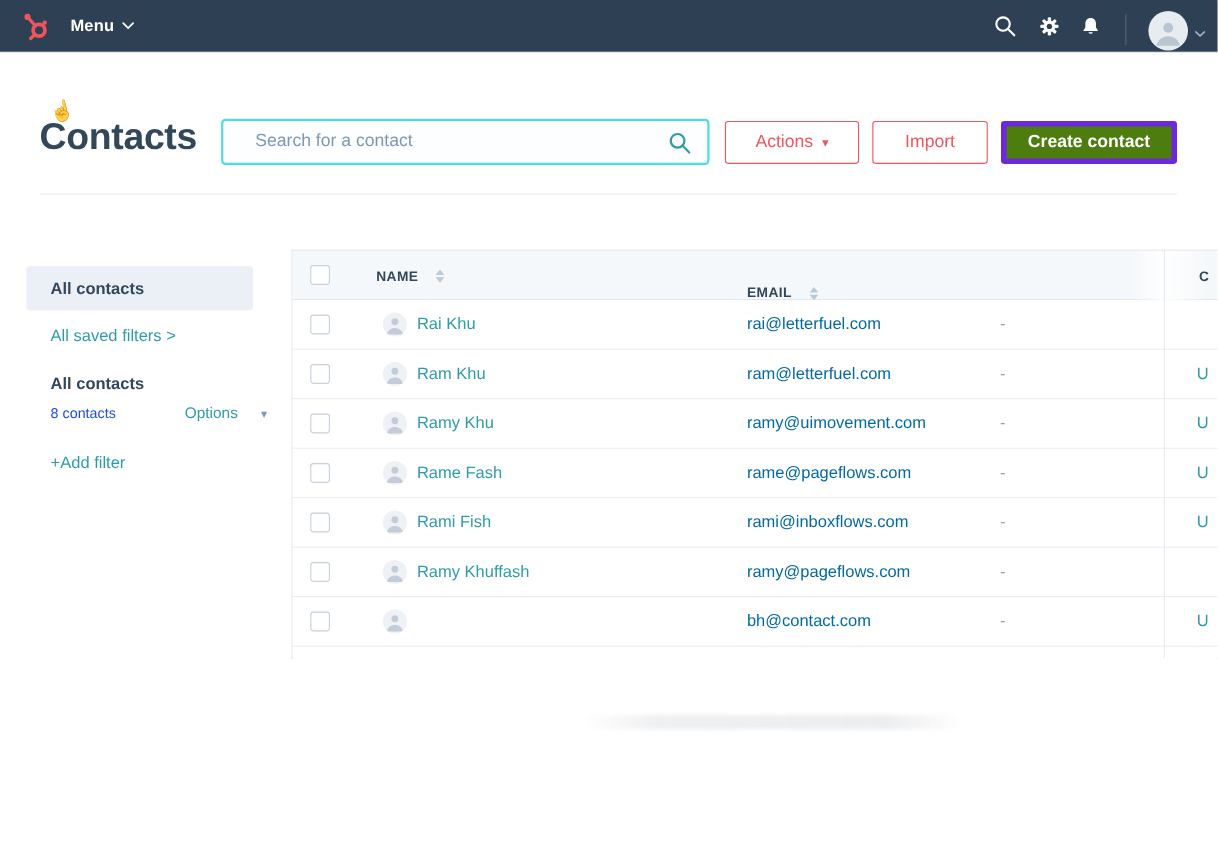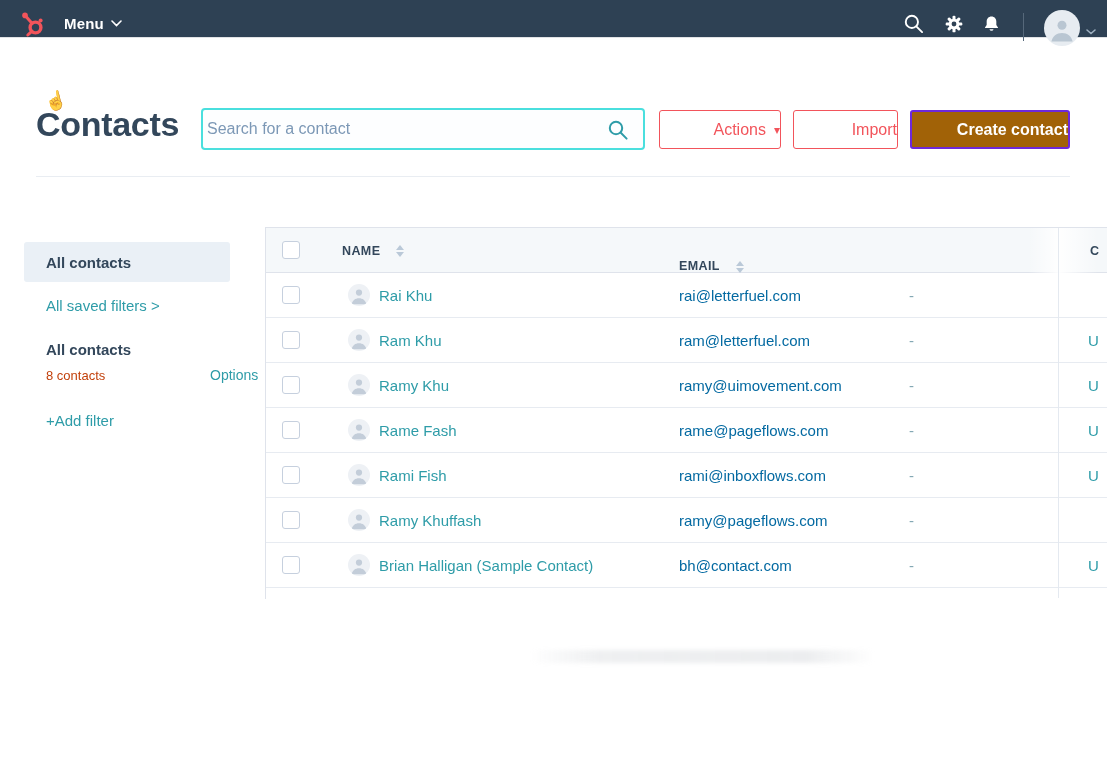--- a/index.html
+++ b/index.html
@@ -1,67 +1,67 @@
 <!DOCTYPE html>
 <html><head>
 <meta charset="utf-8">
 <style>
   * { margin:0; padding:0; box-sizing:border-box; }
   html,body { width:1107px; height:781px; background:#fff; overflow:hidden;
               font-family:"Liberation Sans", sans-serif; }
   .screen { position:relative; width:1107px; height:781px; background:#fff; }
 
   
-  .topnav { position:absolute; left:0; top:0; width:1107px; height:37px;
+  .topnav { position:absolute; left:0; top:0; width:1107px; height:47px;
             background:#2e4154; box-shadow:0 1px 0 rgba(45,62,80,.15); }
   .logo { position:absolute; left:17px; top:9px; width:30px; height:30px; cursor:pointer; }
   .menu-btn { position:absolute; left:64px; top:0; height:47px; display:flex; align-items:center;
               gap:7px; color:#fff; font-size:15px; font-weight:700; letter-spacing:.2px; cursor:pointer; }
   .nav-icon { position:absolute; top:0; height:47px; display:flex; align-items:center; cursor:pointer; }
   .nav-divider { position:absolute; left:1023px; top:13px; width:1px; height:28px; background:#56687a; }
   .nav-avatar { position:absolute; left:1044px; top:10px; width:36px; height:36px; border-radius:50%;
                 background:#e7ecf1; overflow:hidden; cursor:pointer; }
   .nav-avatar svg { display:block; margin:4px auto 0; }
   .nav-caret { position:absolute; left:1086px; top:21px; }
 
   
   .cursor-glyph { position:absolute; left:45px; top:90px; font-size:18px; color:#3a3a3a;
                   transform:rotate(-12deg); opacity:.85; }
   .page-title { position:absolute; left:36px; top:105px; font-size:34px; font-weight:700;
                 color:#33475b; letter-spacing:-.3px; }
   .searchbox { position:absolute; left:201px; top:108px; width:444px; height:42px;
                border:2px solid #4adfde; border-radius:4px; background:#fdfeff; }
   .searchbox input { position:absolute; left:0; top:0; width:100%; height:100%; border:none; outline:none;
-                     background:transparent; padding:0 46px 0 4px; font-size:16px; color:#33475b;
+                     background:transparent; padding:0 46px 0 29px; font-size:16px; color:#33475b;
                      font-family:"Liberation Sans", sans-serif; }
   .searchbox input::placeholder { color:#7c98b6; opacity:1; }
   .searchbox .mag { position:absolute; right:14px; top:9px; cursor:pointer; }
 
   .btn { position:absolute; top:110px; height:39px; border-radius:3px; display:flex; align-items:center;
-         justify-content:flex-end; gap:8px; font-size:16px; cursor:pointer;
+         justify-content:center; gap:8px; font-size:16px; cursor:pointer;
          font-family:"Liberation Sans", sans-serif; }
   .btn.outline { background:#fff; border:1px solid #f2545b; color:#f2545b; font-weight:400; }
-  .btn.solid   { background:#a16207; border:2px solid #6d28d9; color:#fff; font-weight:700; }
+  .btn.solid   { background:#4d7c0f; border:5px solid #6d28d9; color:#fff; font-weight:700; }
   .btn .caret  { font-size:12px; line-height:1; }
   .btn-actions { left:659px; width:122px; }
   .btn-import  { left:793px; width:105px; }
   .btn-create  { left:910px; width:160px; }
   .header-rule { position:absolute; left:36px; top:176px; width:1034px; height:1px; background:#e9edf2; }
 
   
   .sidebar { position:absolute; left:24px; top:242px; width:224px; }
   .sb-selected { position:relative; width:206px; height:40px; background:#eaf0f6; border-radius:3px;
                  display:flex; align-items:center; padding-left:22px; cursor:pointer;
                  font-size:15px; font-weight:700; color:#33475b; }
   .sb-link { position:absolute; left:22px; color:#2e9ca8; font-size:15px; cursor:pointer; }
   .sb-saved { top:55px; }
   .sb-viewtitle { position:absolute; left:22px; top:99px; font-size:15px; font-weight:700; color:#33475b; }
-  .sb-count { position:absolute; left:22px; top:126px; font-size:13px; color:#c2410c; }
+  .sb-count { position:absolute; left:22px; top:126px; font-size:13px; color:#1d4ed8; }
   .sb-options { position:absolute; left:144px; top:125px; font-size:14px; color:#2e9ca8; cursor:pointer;
-                display:flex; align-items:flex-end; gap:21px;margin-left:42px; }
+                display:flex; align-items:flex-end; gap:21px; }
   .sb-options .caret { color:#7c98b6; font-size:11px; }
   .sb-addfilter { top:170px; font-size:15px; }
 
   
   .table { position:absolute; left:265px; top:227px; width:842px; height:372px;
            border-left:1px solid #dfe3eb; border-top:1px solid #dfe3eb; border-bottom:1px solid #dfe3eb;
            background:#fff; }
   .thead { position:relative; width:100%; height:45px; background:#f5f8fa;
            border-bottom:1px solid #dfe3eb; }
   .th { position:absolute; top:0; height:45px; display:flex; align-items:center; gap:16px;
@@ -322,21 +322,20 @@
     <div class="trow">
       <span class="cell-check">
           <input type="checkbox" class="cb" style="">
         </span>
       <span class="row-avatar">
         <svg width="22" height="22" viewBox="0 0 24 24">
             <circle cx="12" cy="9.3" r="3.4" fill="#c3cdd9"></circle>
             <path d="M4 22c.8-4.2 4-6.5 8-6.5s7.2 2.3 8 6.5z" fill="#c3cdd9"></path>
           </svg>
       </span>
-      <a class="cell-name">Brian Halligan (Sample Contact)</a>
       <a class="cell-email">bh@contact.com</a>
       <span class="cell-phone">-</span>
       <a class="cell-owner">U</a>
     </div>
 
     <div class="partial-strip"></div>
     <div class="col-sep"></div>
   </section>
 
   <div class="shimmer"></div>

